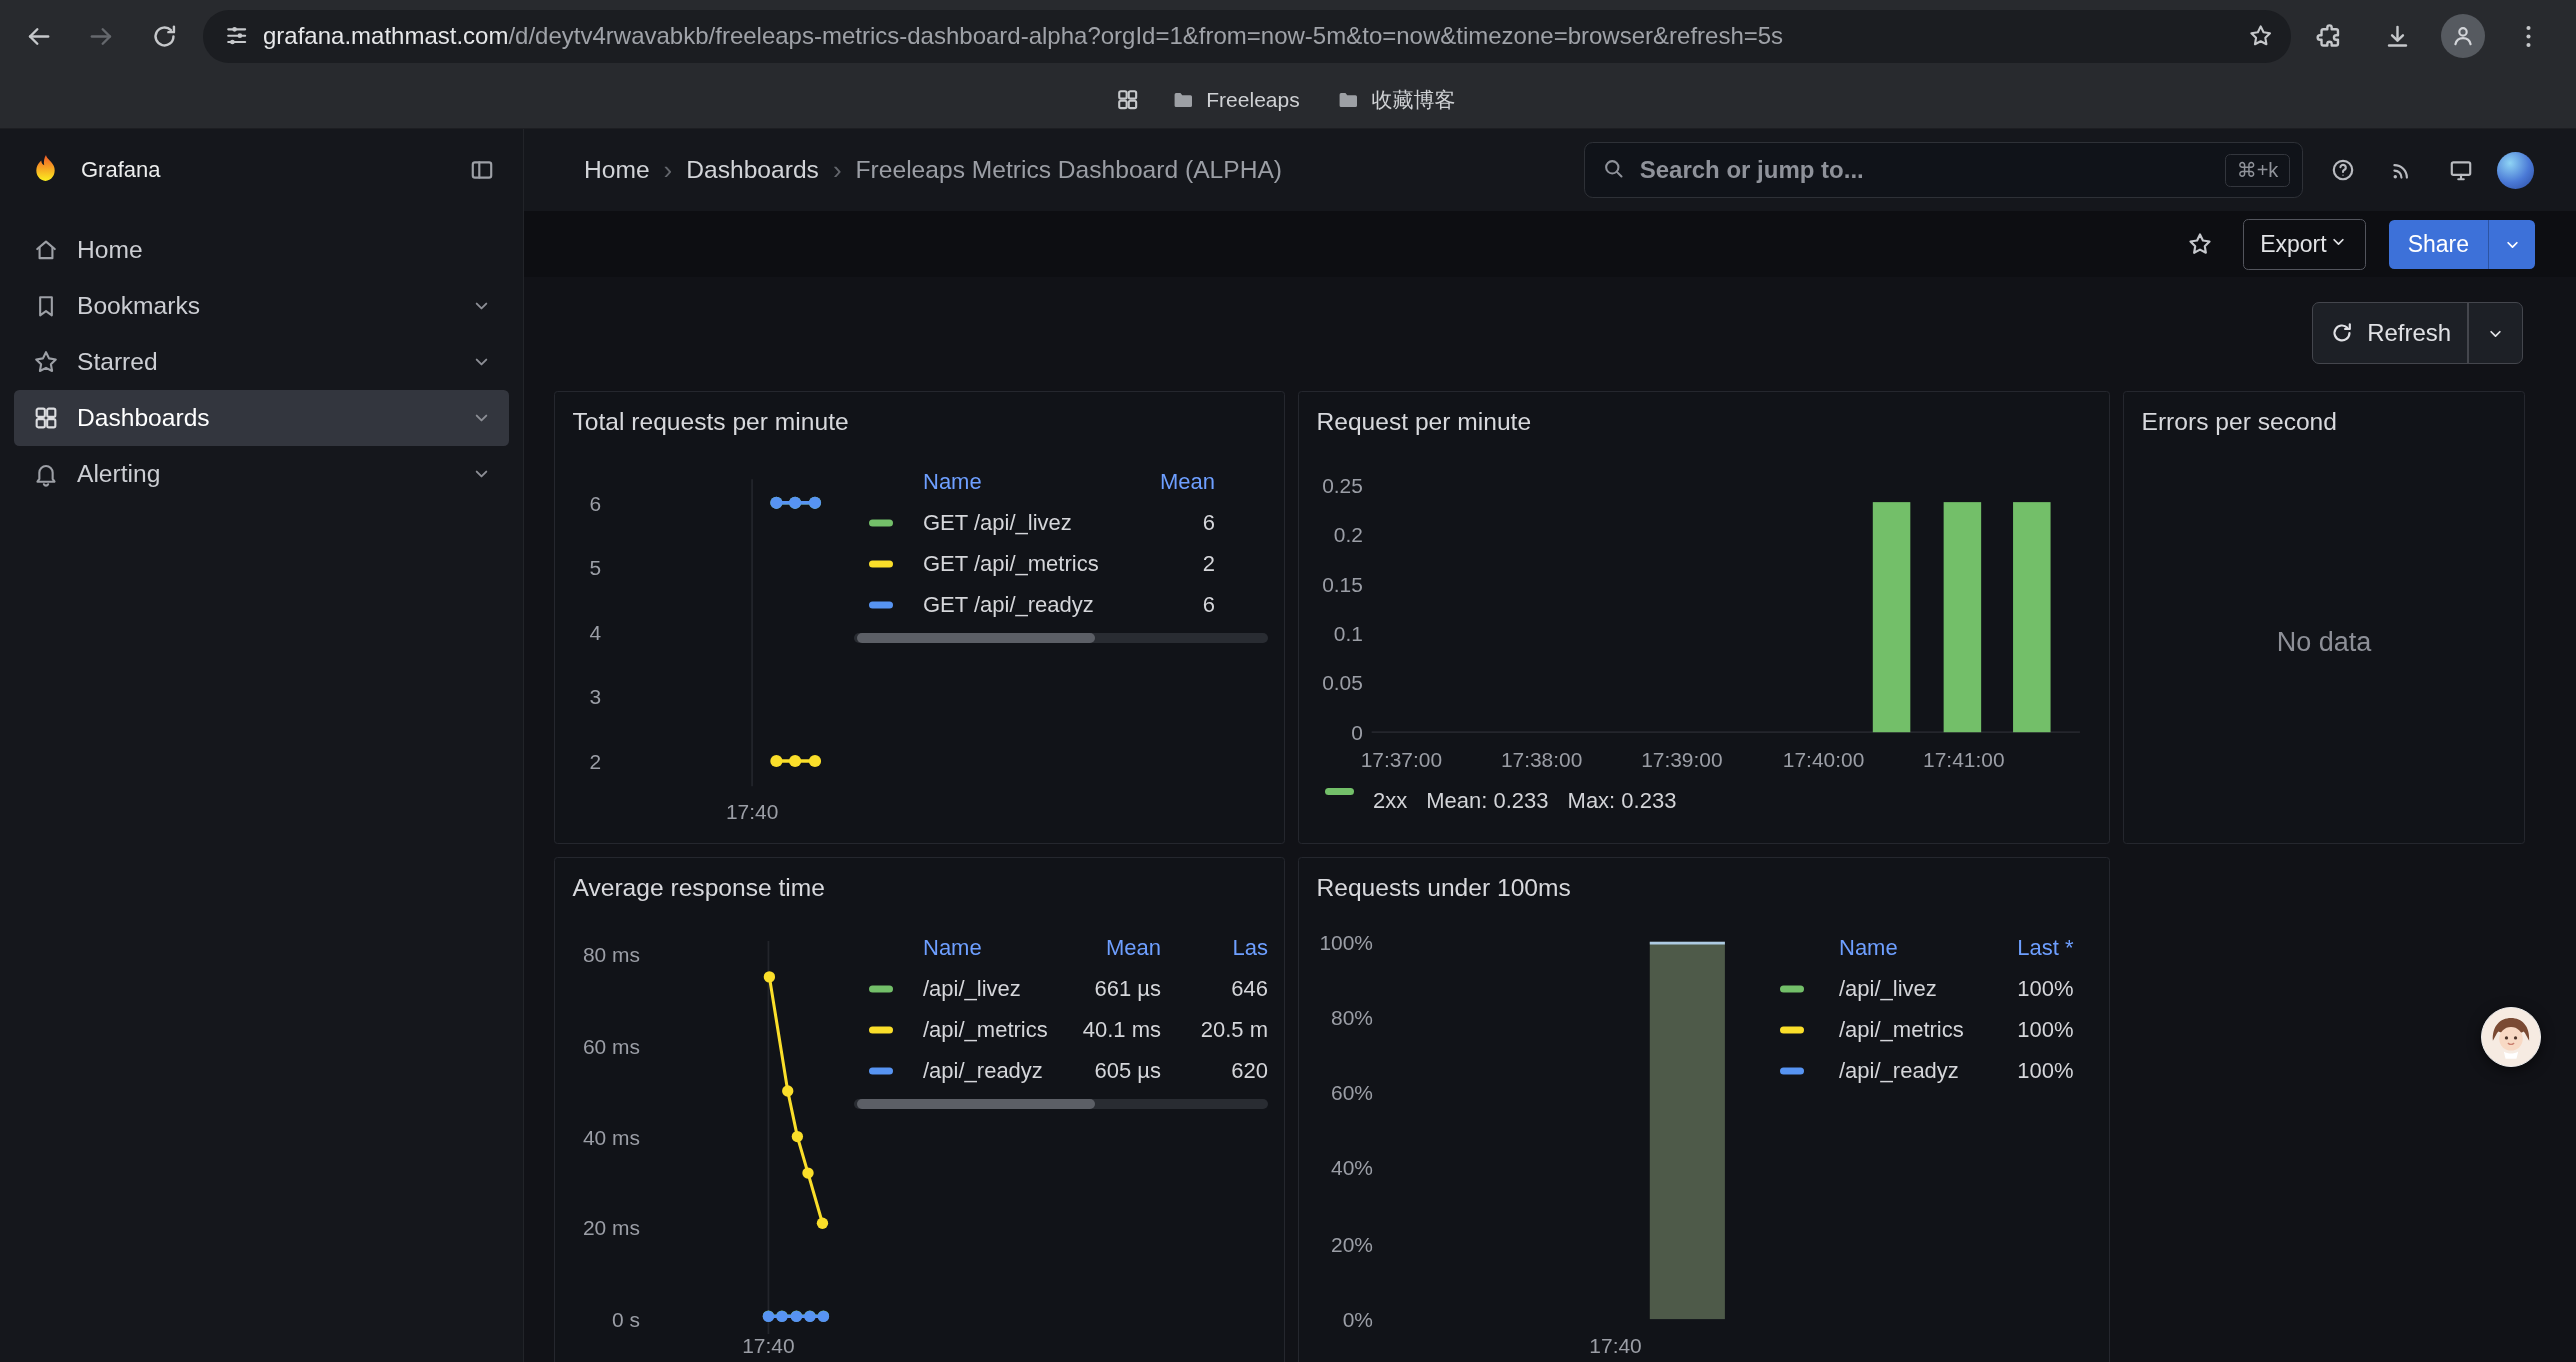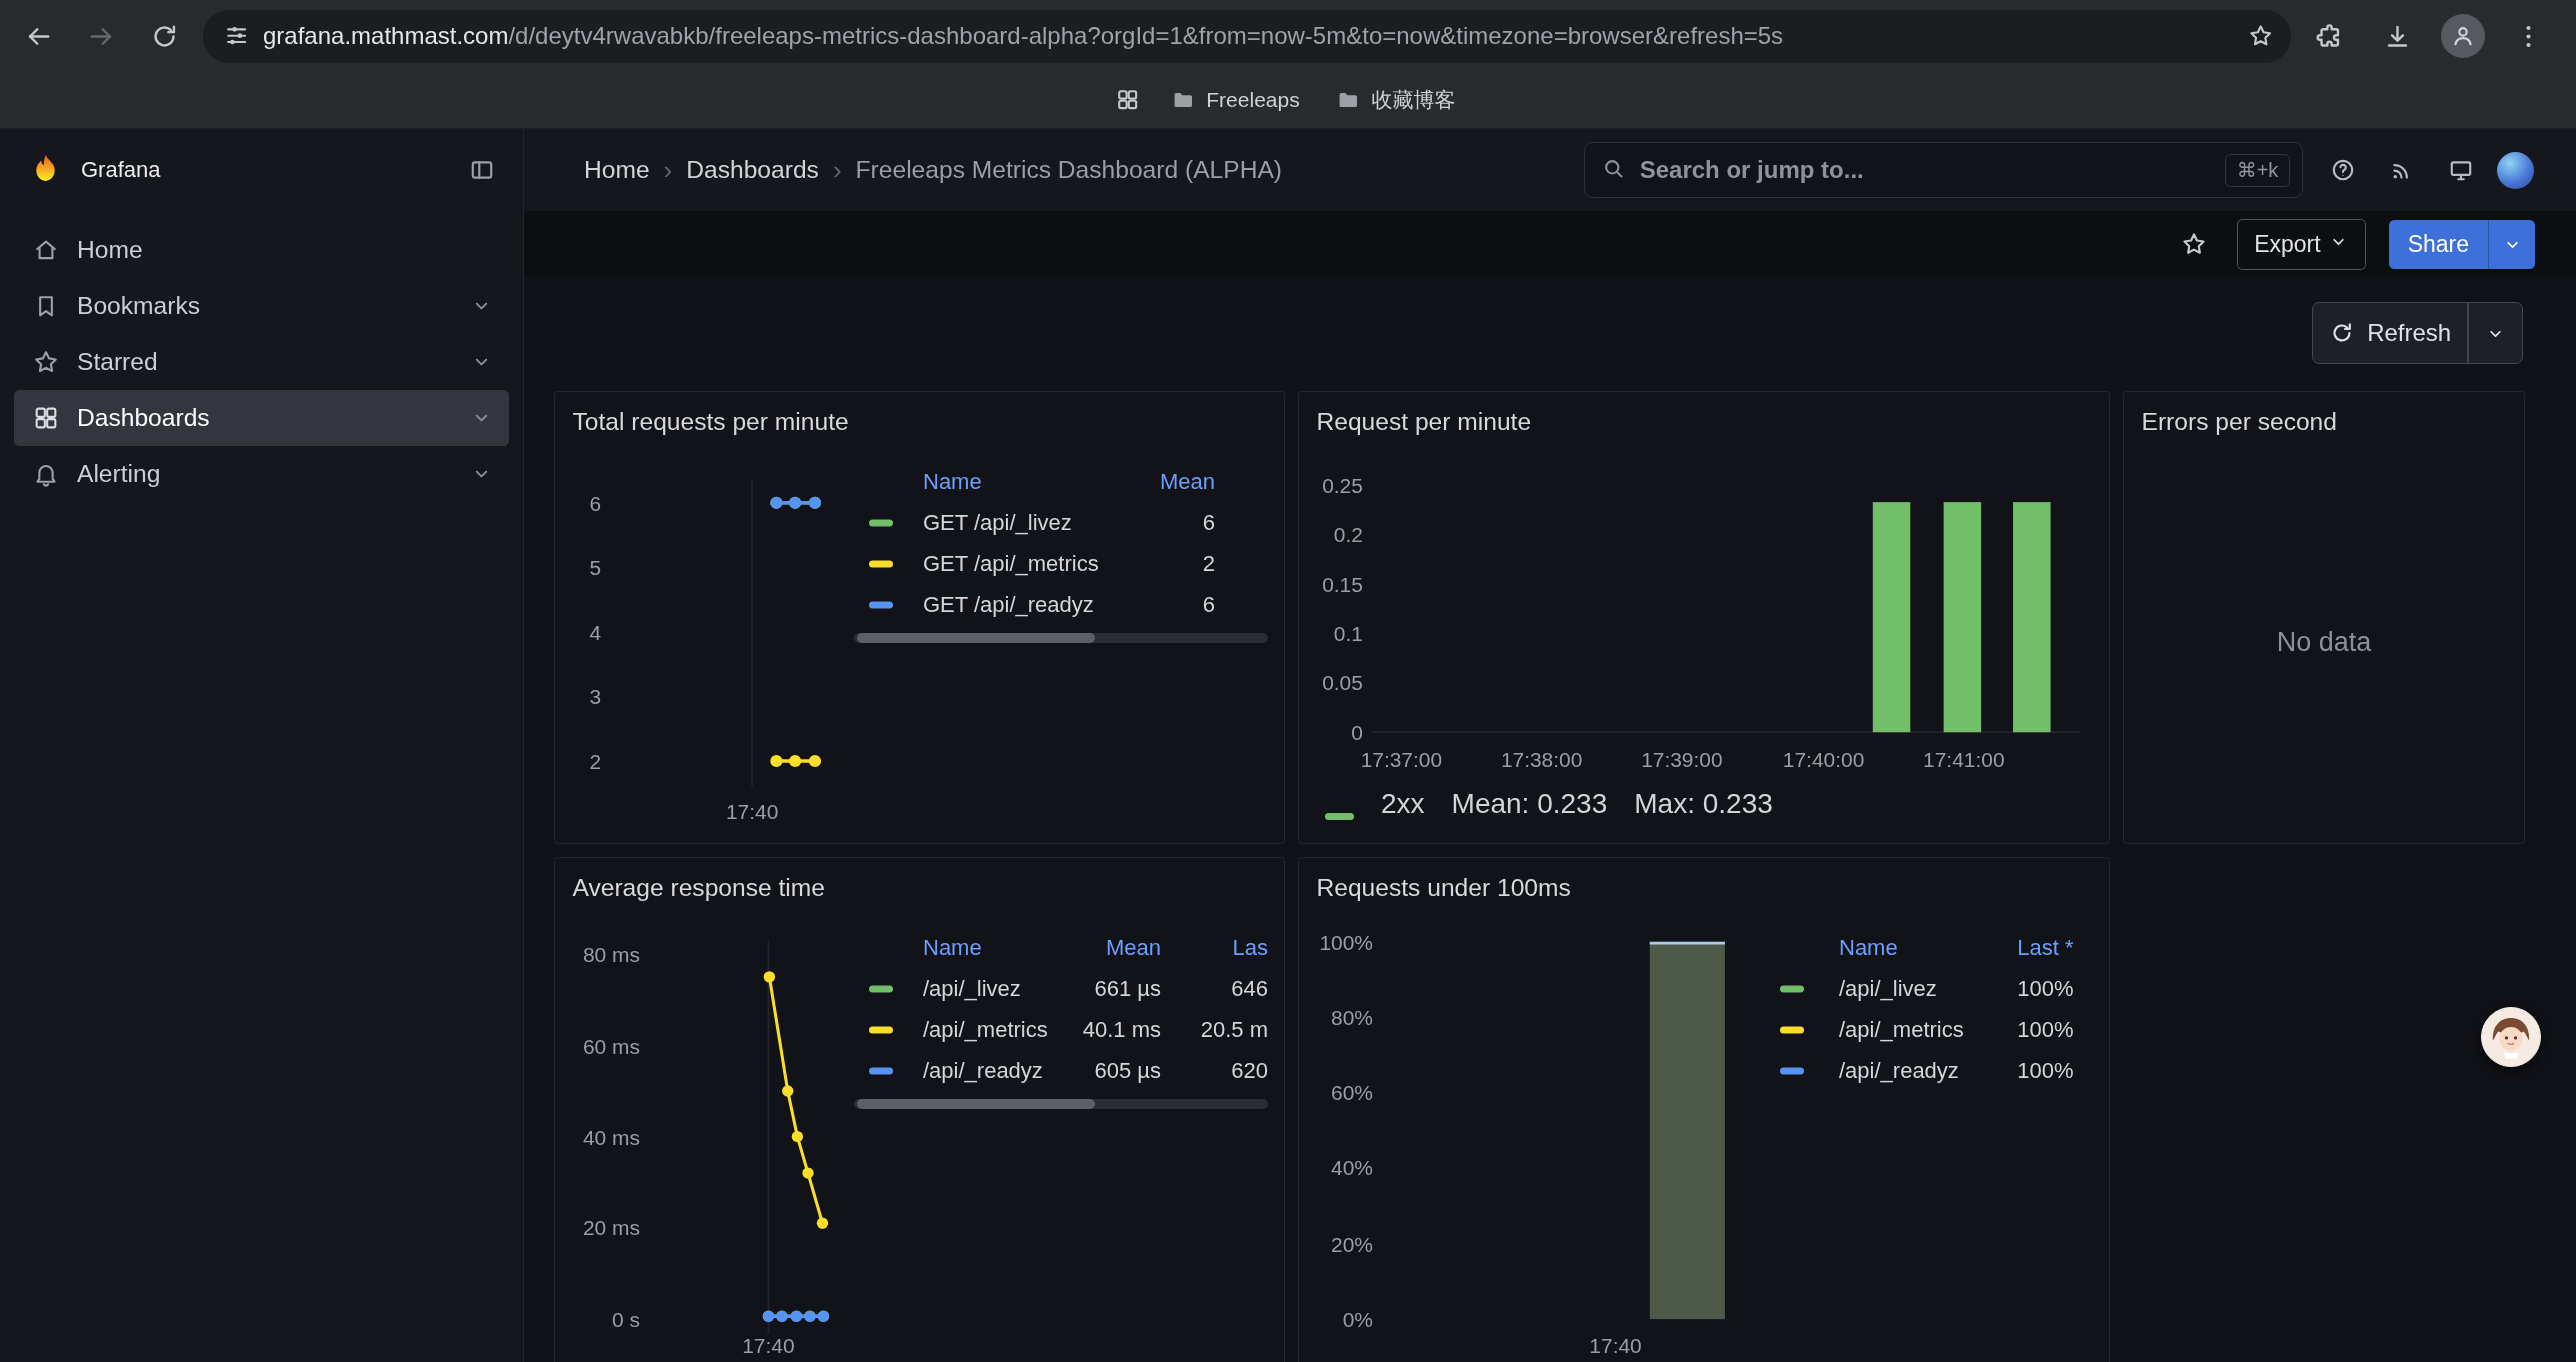--- a/index.html
+++ b/index.html
@@ -62,21 +62,21 @@
   .hdr-icons{display:flex;align-items:center;gap:12.3px;margin-left:16px;}
   .hdr-icons .icon-btn{width:47px;height:47px;color:#b9bbc0;}
   .hdr-icons .icon-btn svg{width:26px;height:26px;}
   .g-avatar{width:37px;height:37px;border-radius:50%;background:radial-gradient(circle at 35% 30%,#8fd4f5,#4a79d6 55%,#2a4a9e);border:0;}
 
   .dash-header{height:66px;background:#0d0e12;display:flex;align-items:center;justify-content:flex-end;padding:0 41px;gap:23px;flex:none;}
   .star-btn{width:40px;height:40px;color:#c6c8cd;}
   .star-btn svg{width:26px;height:26px;}
   .btn{display:flex;align-items:center;height:49px;border-radius:5.3px;font-size:23px;}
   .btn .caret svg{width:21px;height:21px;stroke:currentColor;fill:none;stroke-width:2;stroke-linecap:round;stroke-linejoin:round;}
-  .btn.secondary{border:1.8px solid #53555d;color:#e2e3e6;padding:0 16px;gap:7px;background:transparent;}
+  .btn.secondary{border:1.8px solid #53555d;color:#e2e3e6;padding:0 16px;gap:1px;background:transparent;}
   .btn.primary{background:#3d71d9;color:#fff;padding:0;overflow:hidden;}
   .share-main{padding:0 19px;height:100%;display:flex;align-items:center;}
   .share-caret{width:46px;height:100%;border-left:1.8px solid rgba(0,0,0,0.25);display:flex;align-items:center;justify-content:center;}
 
   .dash-body{padding:26px 53px 0 30px;}
   .controls-row{display:flex;justify-content:flex-end;align-items:center;gap:13px;height:60px;margin-bottom:28px;}
   .ctl-group{display:flex;align-items:stretch;height:60px;border:1.8px solid #44464d;border-radius:7px;background:#1d2026;color:#e0e1e5;font-size:24px;overflow:hidden;}
   .ctl-seg{display:flex;align-items:center;gap:12.3px;padding:0 16px;}
   .ctl-seg svg{width:26px;height:26px;stroke:currentColor;fill:none;stroke-width:2;stroke-linecap:round;stroke-linejoin:round;}
   .ctl-divider{width:1.8px;background:#44464d;}
@@ -99,21 +99,21 @@
   .legend-p1 .col-mean{right:53px;}
   .legend-p4 .col-mean{right:107px;}
   .legend-p4 .col-last{right:0;}
   .legend-p5 .col-last{right:4.4px;}
   .legend-row{position:relative;height:41px;color:#d5d6da;}
   .lg-marker{position:absolute;left:15px;top:50%;transform:translateY(-50%);width:24px;height:7px;border-radius:3.5px;background:#888;}
   .legend-p5 .lg-marker{left:14px;}
   .legend-scroll{margin-top:8px;height:9.6px;background:#292c32;border-radius:5.3px;position:relative;}
   .legend-thumb{position:absolute;left:2.6px;top:0;width:238px;height:9.6px;background:#5c5f66;border-radius:5.3px;}
 
-  .p2-legend{position:absolute;left:26px;top:396px;display:flex;align-items:flex-end;gap:27px;font-size:28px;color:#d3d4d8;z-index:2;}
+  .p2-legend{position:absolute;left:26px;top:396px;display:flex;align-items:flex-start;gap:19px;font-size:22px;color:#d3d4d8;z-index:2;}
   .inline-marker{width:29px;height:7px;border-radius:3.5px;background:#73bf69;}
 
   .assistant{position:absolute;left:2481px;top:1007px;width:58px;height:58px;border-radius:50%;overflow:hidden;
     border:1.8px solid #ececec;box-shadow:0 3.5px 12.3px rgba(0,0,0,.55);z-index:60;background:#f6ebe2;}
   .assistant svg{width:100%;height:100%;display:block;}
 </style>
 </head>
 <body>
 
 <div class="screen">

